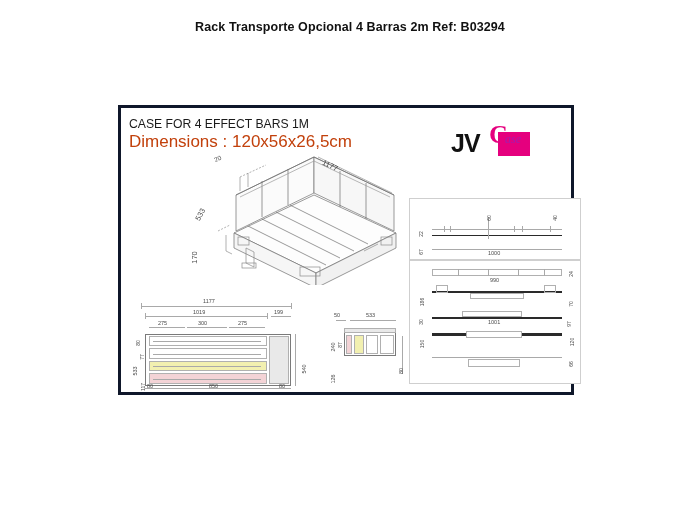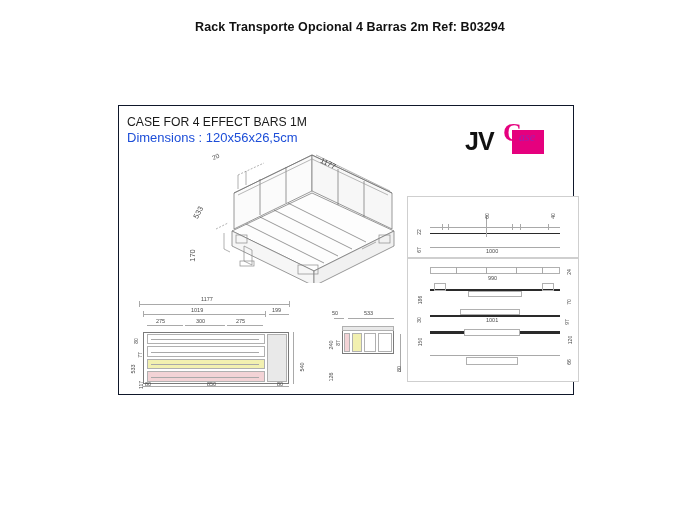--- a/index.html
+++ b/index.html
@@ -29,50 +29,49 @@
   }
 
   
   #drawing-sheet {
     position: absolute;
     left: 118px;
     top: 105px;
     width: 456px;
     height: 290px;
     background: #ffffff;
-    border: 1px solid #0f172a;
+    border: 3px solid #0f172a;
     box-sizing: border-box;
   }
 
   
   #sheet-header {
     position: absolute;
     left: 8px;
     top: 9px;
     line-height: 1.22;
   }
   #sheet-header .ttl {
     font-size: 12.2px;
     color: #1a1a1a;
     white-space: nowrap;
   }
   #sheet-header .dims {
-    font-size: 13px;
-    color: #1d4ed8;
+    font-size: 17px;
+    color: #c2410c;
     white-space: nowrap;
   }
 
   
   #brand-logo {
     position: absolute;
     left: 330px;
     top: 12px;
     width: 100px;
     height: 40px;
-    margin-left: 16px;
   }
   #brand-logo .jv {
     position: absolute;
     left: 0;
     top: 9px;
     font-size: 25px;
     font-weight: bold;
     color: #111111;
     font-family: "Liberation Sans", sans-serif;
     letter-spacing: -1px;

